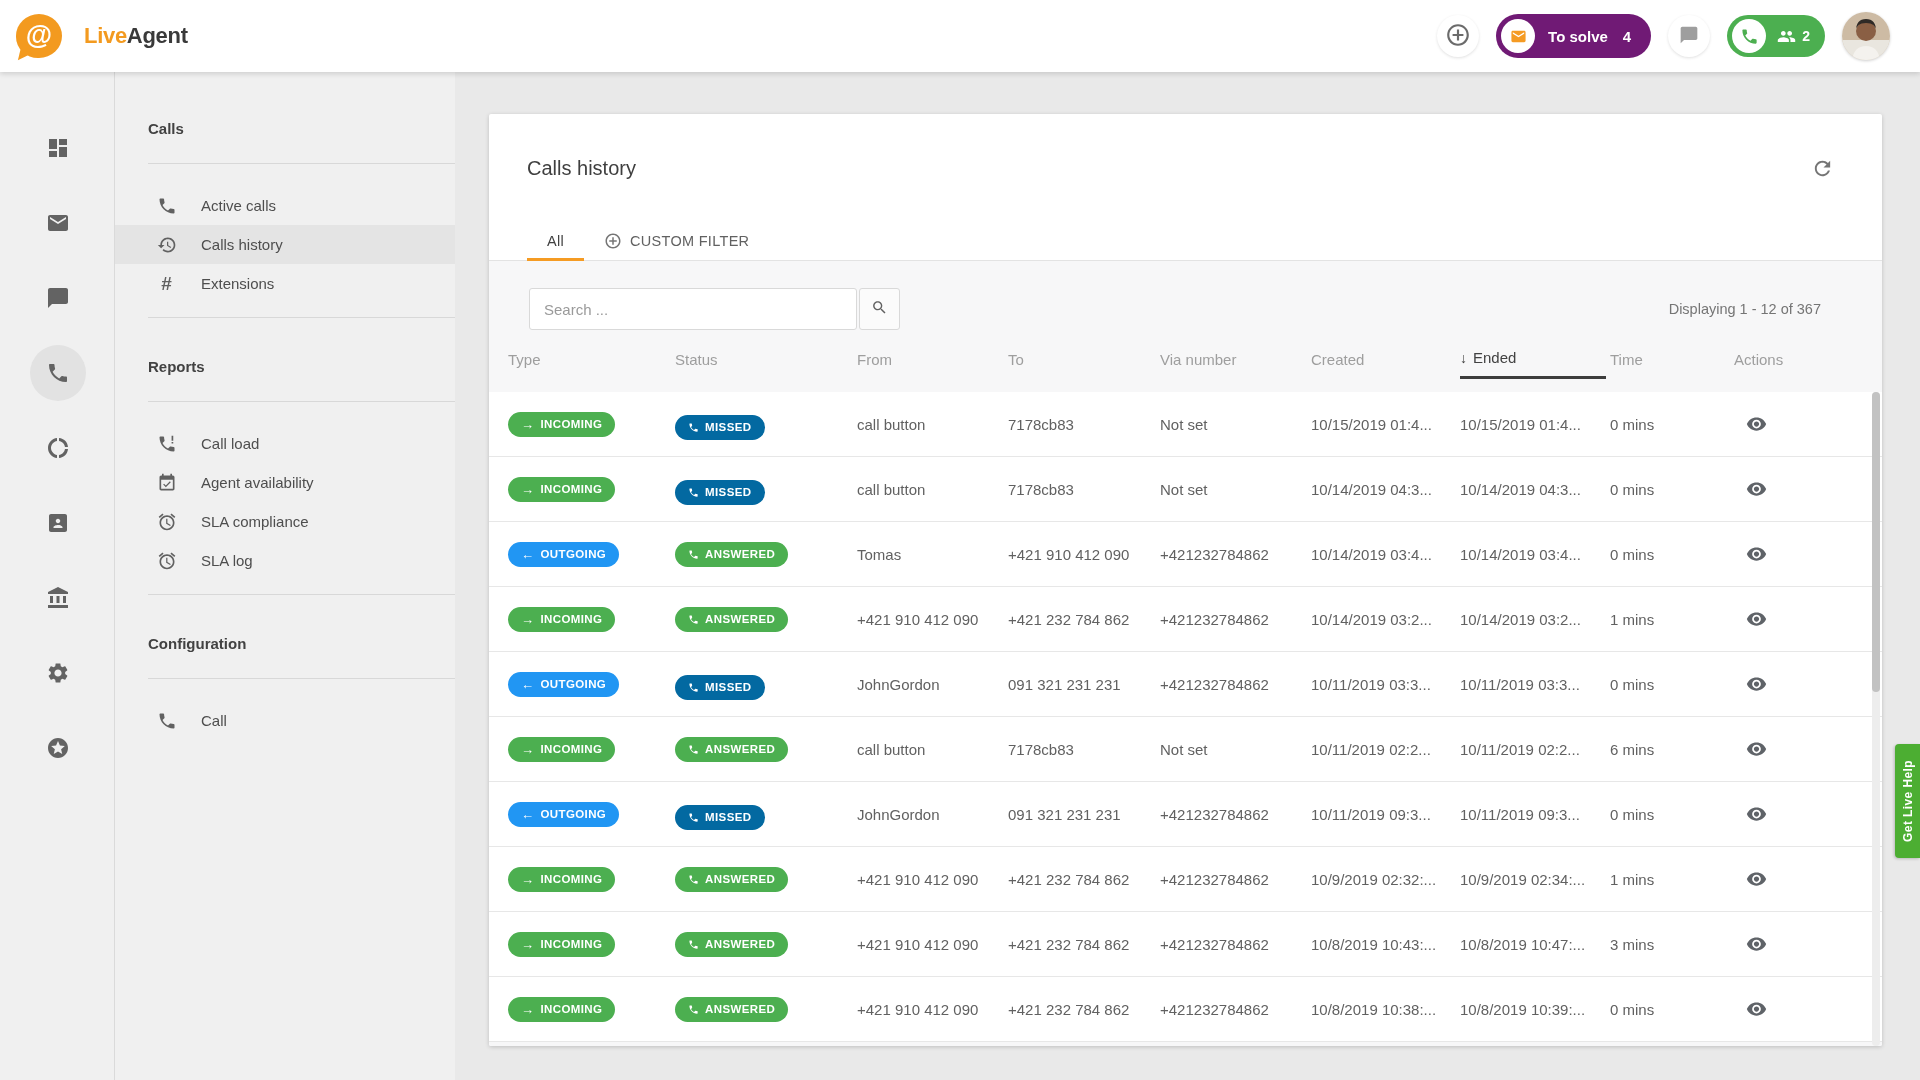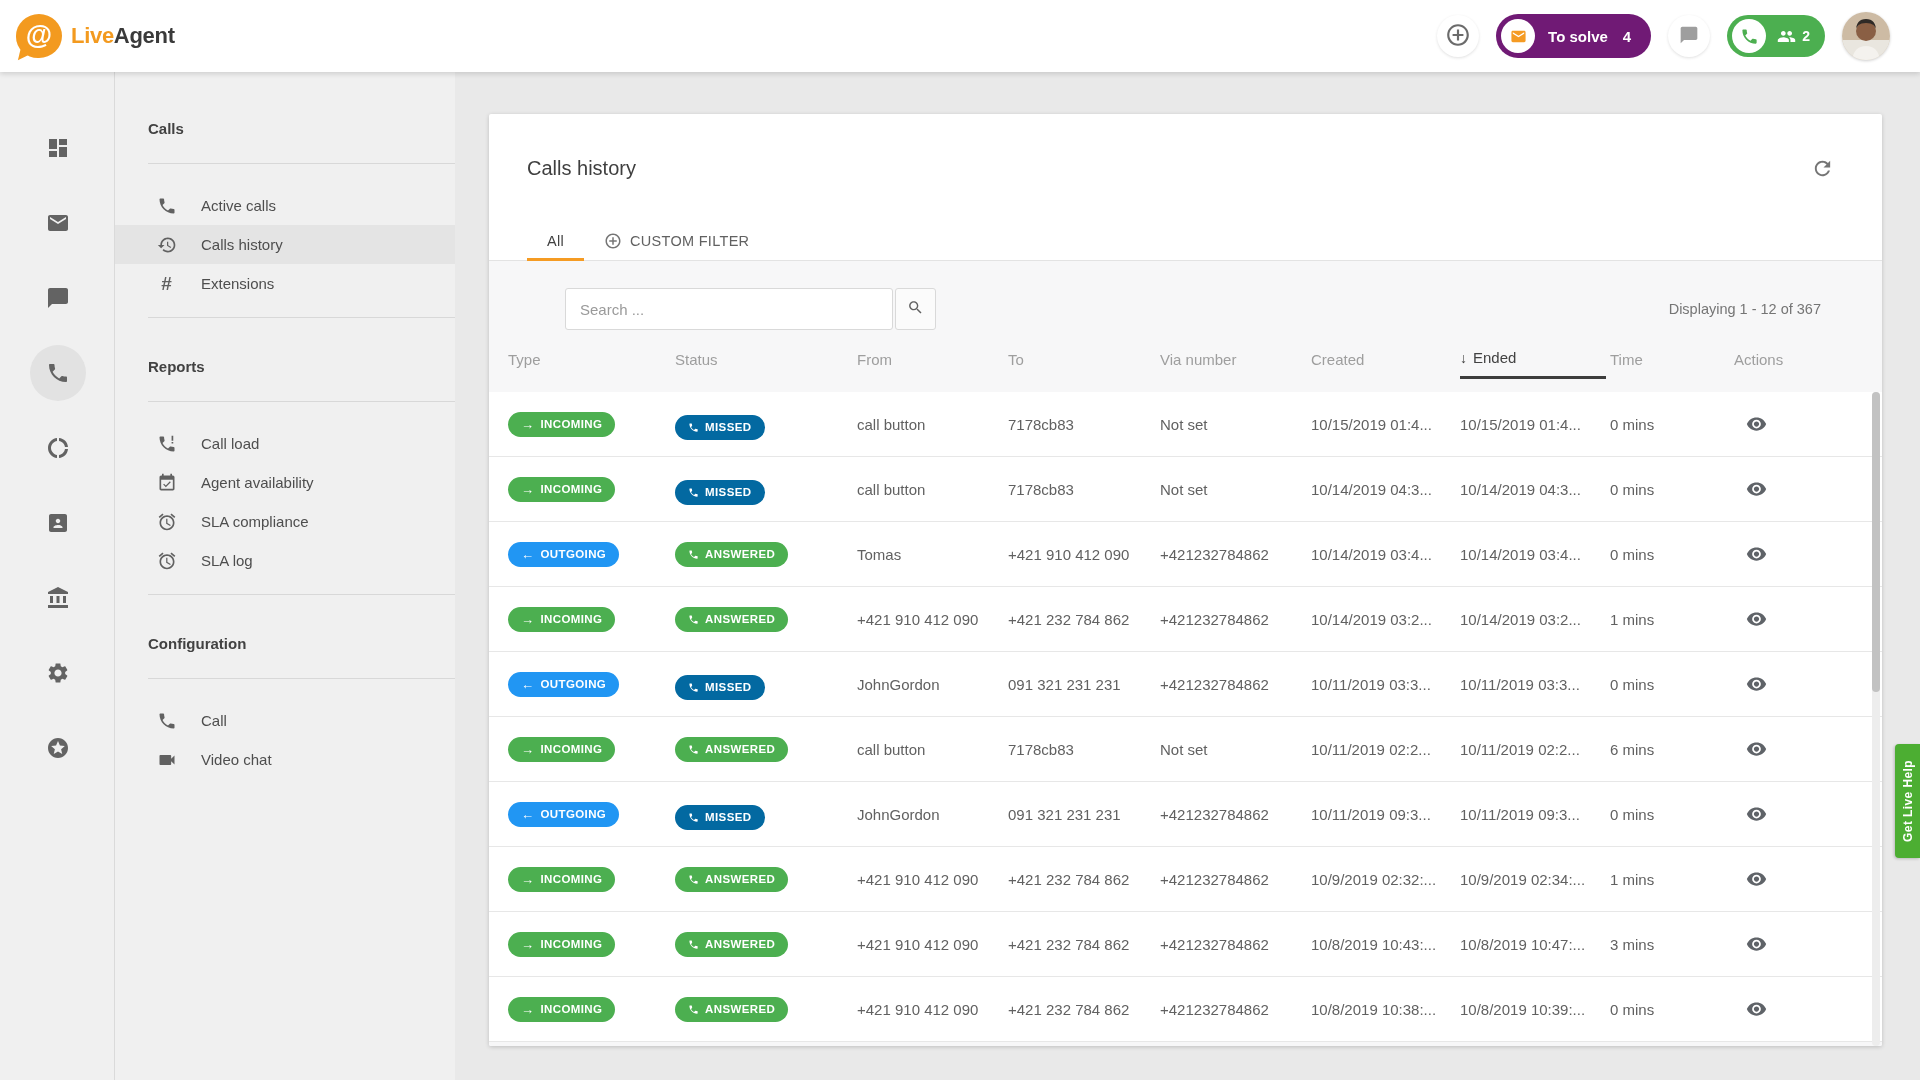--- a/index.html
+++ b/index.html
@@ -9,21 +9,21 @@
   
   .topbar { position:absolute; left:0; top:0; width:1920px; height:72px; background:#fff;
             box-shadow:0 2px 5px rgba(0,0,0,.14); z-index:30; display:flex; align-items:center; }
   .logo { display:flex; align-items:center; margin-left:16px; }
   .logo-bubble { position:relative; width:46px; height:44px; background:#f39a1f; border-radius:50% 50% 50% 48%;
                  display:flex; align-items:center; justify-content:center; }
   .logo-bubble::after { content:""; position:absolute; left:3px; bottom:-4px; width:0; height:0;
                  border-left:13px solid #f39a1f; border-bottom:11px solid transparent; transform:rotate(14deg); }
   .logo-at { color:#fff; font-size:27px; font-weight:700; margin-top:-2px; }
   .brand { margin-left:9px; font-size:22px; font-weight:700; letter-spacing:-.3px; }
-  .brand .live { color:#f39a1f; } .brand .agent { color:#3a3a3a; }
+  .brand .live { color:#f39a1f;margin-left:13px; } .brand .agent { color:#3a3a3a; }
 
   .topbar-right { position:absolute; right:30px; top:0; height:72px; display:flex; align-items:center; gap:17px; }
   .round-btn { width:42px; height:42px; border-radius:50%; background:#fff; border:none; cursor:pointer;
                display:flex; align-items:center; justify-content:center; box-shadow:0 1px 3px rgba(0,0,0,.12); }
   .round-btn svg { width:26px; height:26px; fill:#6b6b6b; }
   .round-btn.chat svg { width:20px; height:20px; fill:#9e9e9e; }
   .pill { height:44px; border-radius:22px; display:flex; align-items:center; border:none; cursor:pointer; color:#fff; }
   .pill .wcircle { width:34px; height:34px; background:#fff; border-radius:50%; margin-left:5px;
                    display:flex; align-items:center; justify-content:center; flex:none; }
   .pill-tosolve { background:#701a75; padding-right:20px; }
@@ -71,21 +71,21 @@
             display:flex; align-items:center; padding-left:38px; }
   .tab { height:39px; display:flex; align-items:center; padding:0 20px; cursor:pointer; position:relative;
          font-size:14.5px; color:#616161; letter-spacing:.3px; }
   .tab.active { color:#424242; }
   .tab.active::after { content:""; position:absolute; left:0; right:0; bottom:-1px; height:4px; background:#f59b23; }
   .tab .ticon { width:18px; height:18px; margin-right:8px; display:flex; }
   .tab .ticon svg { width:18px; height:18px; fill:#757575; }
 
   .table-section { position:absolute; left:0; top:147px; width:100%; height:785px; background:#f7f7f8;
                    border-radius:0 0 2px 2px; }
-  .search-row { position:absolute; left:40px; top:27px; right:40px; height:42px; display:flex; align-items:center;margin-left:36px; }
+  .search-row { position:absolute; left:40px; top:27px; right:40px; height:42px; display:flex; align-items:center; }
   .search-input { width:328px; height:42px; border:1px solid #d9d9d9; border-radius:3px; background:#fff;
                   padding:0 14px; font-size:15px; color:#424242; font-family:inherit; outline:none; }
   .search-input::placeholder { color:#9a9a9a; }
   .search-btn { width:41px; height:42px; margin-left:2px; border:1px solid #d9d9d9; border-radius:3px;
                 background:#fbfbfb; cursor:pointer; display:flex; align-items:center; justify-content:center; }
   .search-btn svg { width:17px; height:17px; fill:#616161; }
   .displaying { position:absolute; right:21px; top:0; height:42px; display:flex; align-items:center;
                 font-size:14.5px; color:#757575; }
 
   .grid { display:grid; grid-template-columns:167px 182px 151px 152px 151px 149px 150px 124px 1fr;
@@ -316,28 +316,20 @@
     <hr class="nav-hr">
     <ul class="nav-list">
       <li class="nav-item">
         <span class="nicon">
           <svg viewBox="0 0 24 24">
             <path d="M6.62 10.79c1.44 2.83 3.76 5.14 6.59 6.59l2.2-2.2c.27-.27.67-.36 1.02-.24 1.12.37 2.33.57 3.57.57.55 0 1 .45 1 1V20c0 .55-.45 1-1 1-9.39 0-17-7.61-17-17 0-.55.45-1 1-1h3.5c.55 0 1 .45 1 1 0 1.25.2 2.45.57 3.57.11.35.03.74-.25 1.02l-2.2 2.2z"></path>
           </svg>
         </span>
         <span class="nlabel">Call</span>
       </li>
-      <li class="nav-item">
-        <span class="nicon">
-          <svg viewBox="0 0 24 24">
-            <path d="M17 10.5V7c0-.55-.45-1-1-1H4c-.55 0-1 .45-1 1v10c0 .55.45 1 1 1h12c.55 0 1-.45 1-1v-3.5l4 4v-11l-4 4z"></path>
-          </svg>
-        </span>
-        <span class="nlabel">Video chat</span>
-      </li>
     </ul>
   </nav>
 
 <main class="card">
   <h1 class="card-title">Calls history</h1>
   <button class="refresh-btn">
     <span><svg viewBox="0 0 24 24">
           <path d="M17.65 6.35C16.2 4.9 14.21 4 12 4c-4.42 0-7.99 3.58-7.99 8s3.57 8 7.99 8c3.73 0 6.84-2.55 7.73-6h-2.08c-.82 2.33-3.04 4-5.65 4-3.31 0-6-2.69-6-6s2.69-6 6-6c1.66 0 3.14.69 4.22 1.78L13 11h7V4l-2.35 2.35z"></path>
         </svg></span>
   </button>

